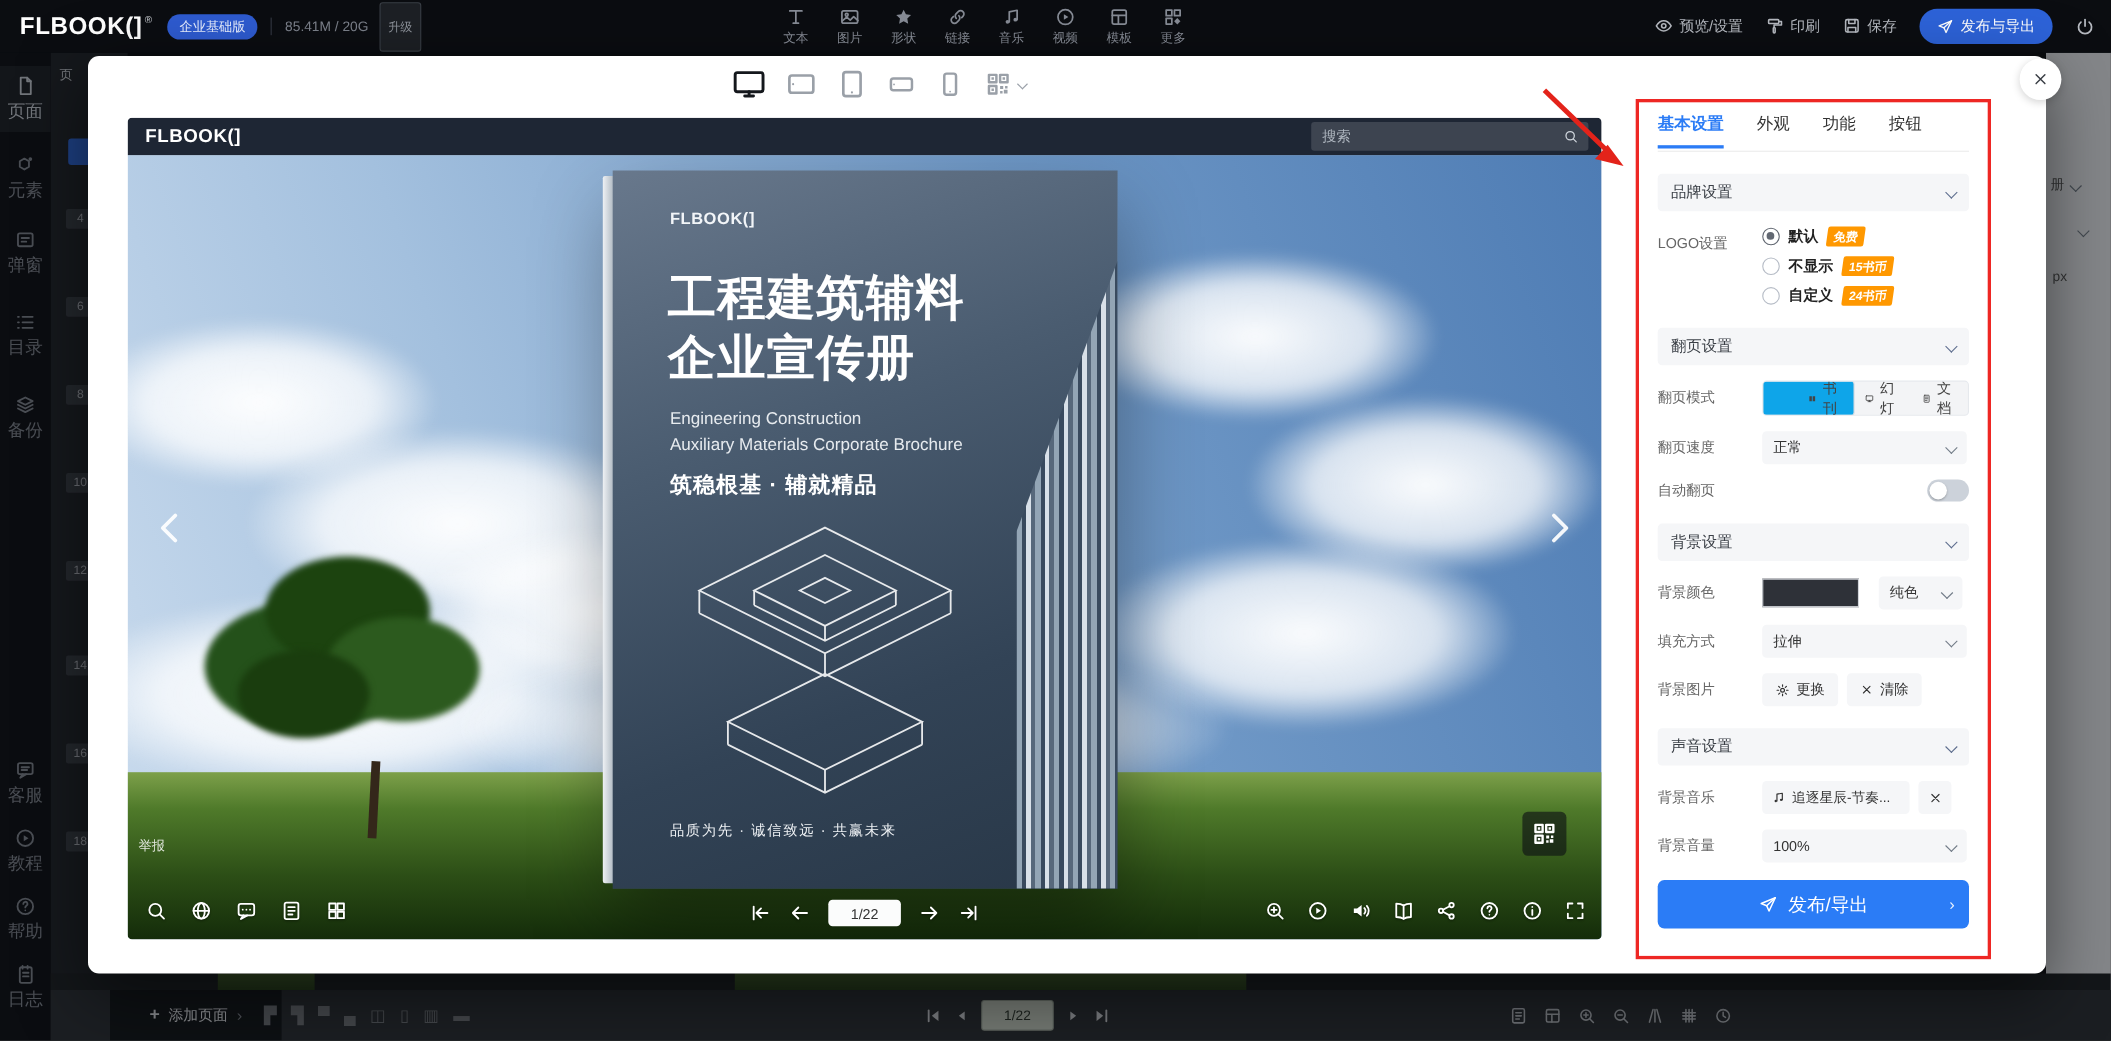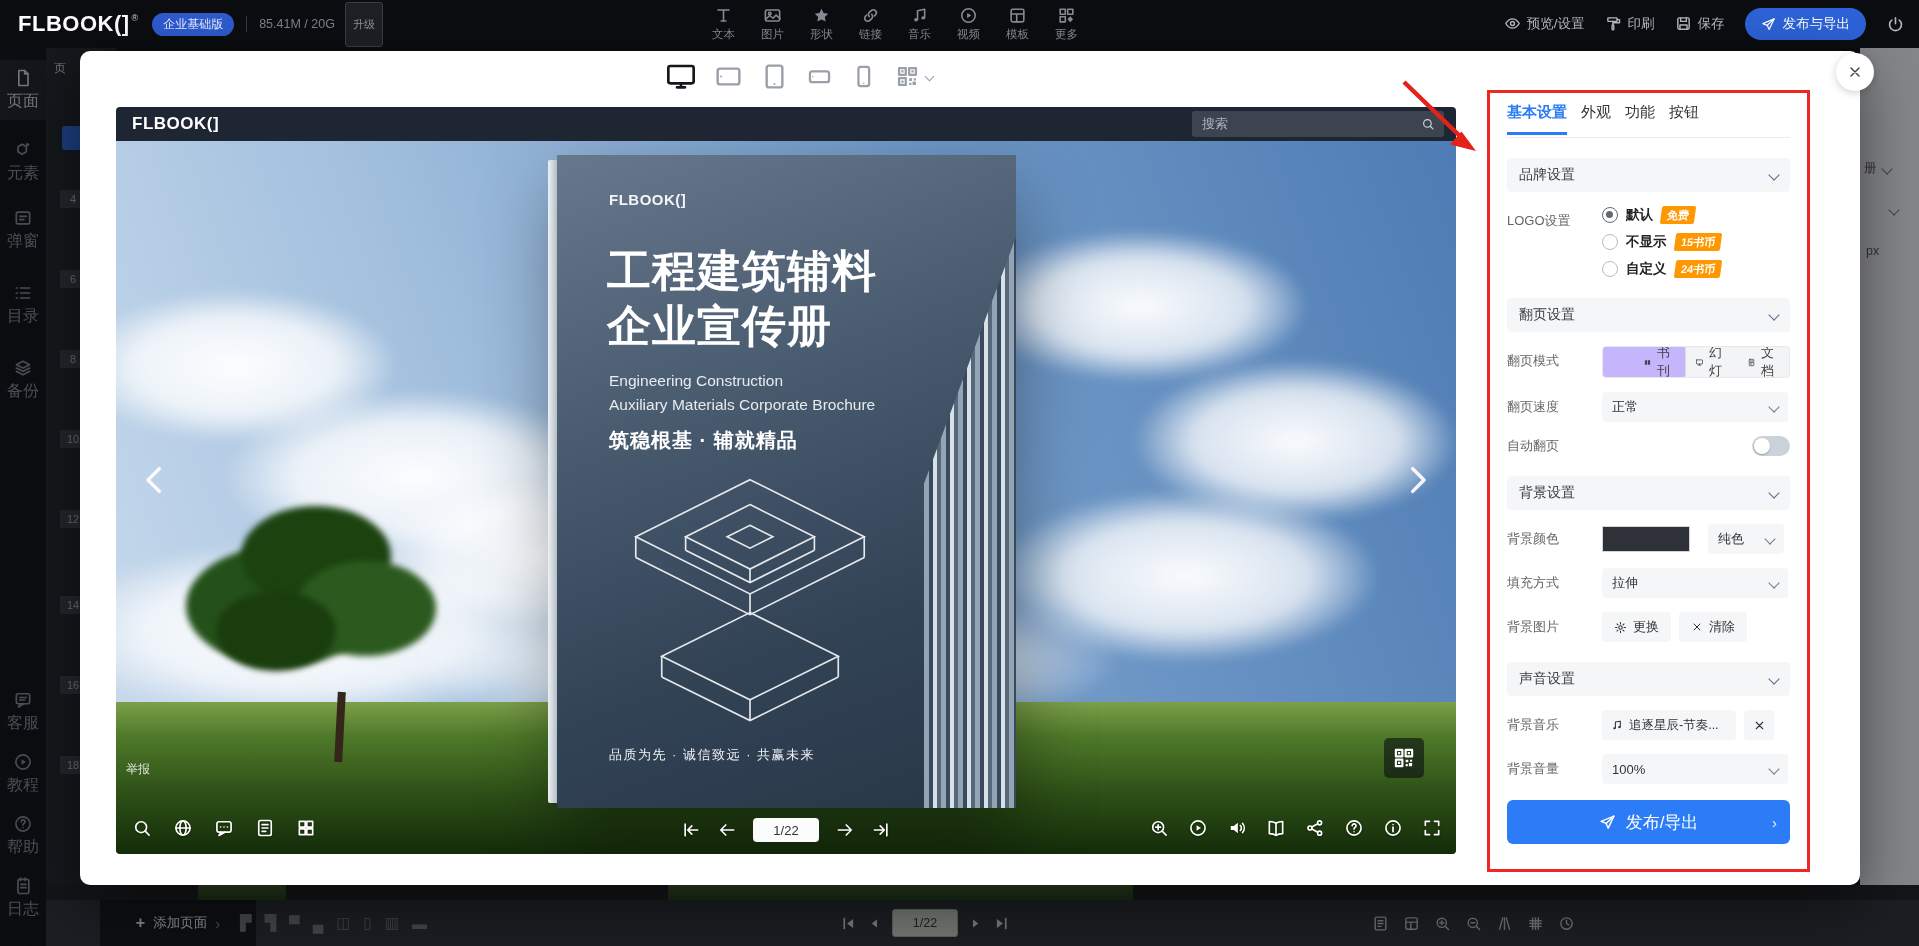--- a/index.html
+++ b/index.html
@@ -91,37 +91,37 @@
   .fins{position:absolute;right:0;top:52px;bottom:0;width:92px;background:repeating-linear-gradient(90deg,#93a5b5 0 5px,#394a5e 5px 9px,#d8e0e8 9px 13px,#57687b 13px 17px);clip-path:polygon(0 46%,100% 5%,100% 100%,0 100%);}
   .cbrand{position:absolute;left:52px;top:36px;color:#f2f5f8;font-weight:800;font-size:15px;letter-spacing:.5px;}
   .ctitle{position:absolute;left:50px;top:88px;color:#fff;font-size:44px;font-weight:800;line-height:1.26;letter-spacing:1px;}
   .csub{position:absolute;left:52px;top:214px;color:#e7ebef;font-size:15.5px;line-height:1.55;}
   .ctag{position:absolute;left:52px;top:272px;color:#fff;font-size:20px;font-weight:700;letter-spacing:1px;}
   .ciso{position:absolute;left:58px;top:312px;}
   .cfoot{position:absolute;left:52px;bottom:44px;color:#eef1f4;font-size:13px;letter-spacing:1.5px;}
 
   
   .panel{position:absolute;left:1407px;top:39px;width:323px;height:782px;background:#fff;border:3px solid #ee2724;box-sizing:border-box;padding:10px 17px 0 17px;overflow:hidden;}
-  .tabs{display:flex;gap:14px;border-bottom:1px solid #ececec;height:34px;align-items:flex-start;}
+  .tabs{display:flex;gap:30px;border-bottom:1px solid #ececec;height:34px;align-items:flex-start;}
   .tab{font-size:15px;color:#333;padding-bottom:10px;cursor:pointer;}
   .tab.active{color:#2b7cf6;border-bottom:3px solid #2b7cf6;font-weight:600;}
   .sechdr{height:34px;background:#f5f6f8;border-radius:4px;display:flex;align-items:center;justify-content:space-between;padding:0 12px;margin-top:20px;cursor:pointer;}
   .sechdr .t{font-size:14px;color:#3a3f46;}
   .sechdr .cdown{border-color:#5b6b8c;}
   .srow{display:flex;margin-top:14px;}
   .srow .lbl{width:95px;flex:none;font-size:13px;color:#666;padding-top:6px;}
   .opt{display:flex;align-items:center;gap:8px;margin-bottom:9px;cursor:pointer;}
   .radio{width:16px;height:16px;border:1.5px solid #b6bcc6;border-radius:50%;box-sizing:border-box;position:relative;flex:none;}
   .radio.on{border-color:#626872;}
   .radio.on:after{content:"";position:absolute;left:3px;top:3px;width:7px;height:7px;border-radius:50%;background:#626872;}
   .optlb{font-size:13.5px;color:#222;font-weight:700;}
   .badge{background:#ff9800;color:#fff;font-size:11px;font-weight:700;padding:1.5px 6px;border-radius:2px;transform:skewX(-8deg);}
   .seg{display:flex;background:#f3f4f6;border:1px solid #e6e9ed;border-radius:4px;overflow:hidden;}
   .segi{display:flex;align-items:center;gap:5px;padding:0 10px;height:30px;font-size:13px;color:#444;cursor:pointer;}
-  .segi.on{background:#c4b5fd;border:1px solid #d8dce2;border-radius:3px;margin:-1px;position:relative;z-index:1;padding-left:40px;}
+  .segi.on{background:#0ea5e9;border:1px solid #d8dce2;border-radius:3px;margin:-1px;position:relative;z-index:1;padding-left:40px;}
   .selbox{height:30px;background:#f5f6f8;border-radius:4px;display:flex;align-items:center;justify-content:space-between;padding:0 10px;font-size:13px;color:#333;cursor:pointer;box-sizing:border-box;}
   .toggle{width:38px;height:20px;border-radius:10px;background:#ccd2da;position:relative;cursor:pointer;flex:none;}
   .toggle .knob{position:absolute;left:2px;top:2px;width:16px;height:16px;border-radius:50%;background:#fff;box-shadow:0 1px 2px rgba(0,0,0,.25);}
   .swatch{width:86px;height:24px;background:#2e3138;border:1px solid #d2d5da;cursor:pointer;}
   .gbtn{height:30px;background:#f5f6f8;border-radius:4px;display:flex;align-items:center;gap:6px;padding:0 12px;font-size:13px;color:#333;cursor:pointer;}
   .musicbox{width:134px;height:30px;background:#f5f6f8;border-radius:4px;display:flex;align-items:center;gap:6px;padding:0 8px;font-size:12.5px;color:#333;box-sizing:border-box;cursor:pointer;}
   .musicbox .mv{white-space:nowrap;overflow:hidden;text-overflow:ellipsis;flex:1;}
   .xbtn{width:30px;height:30px;background:#f5f6f8;border-radius:4px;display:flex;align-items:center;justify-content:center;color:#333;margin-left:8px;cursor:pointer;flex:none;}
   .pubbig{margin-top:16px;height:44px;background:#2b7cf6;border-radius:6px;color:#fff;font-size:17px;display:flex;align-items:center;justify-content:center;gap:10px;position:relative;cursor:pointer;}
   .pubbig .chv{position:absolute;right:13px;color:rgba(255,255,255,.9);font-size:15px;}

